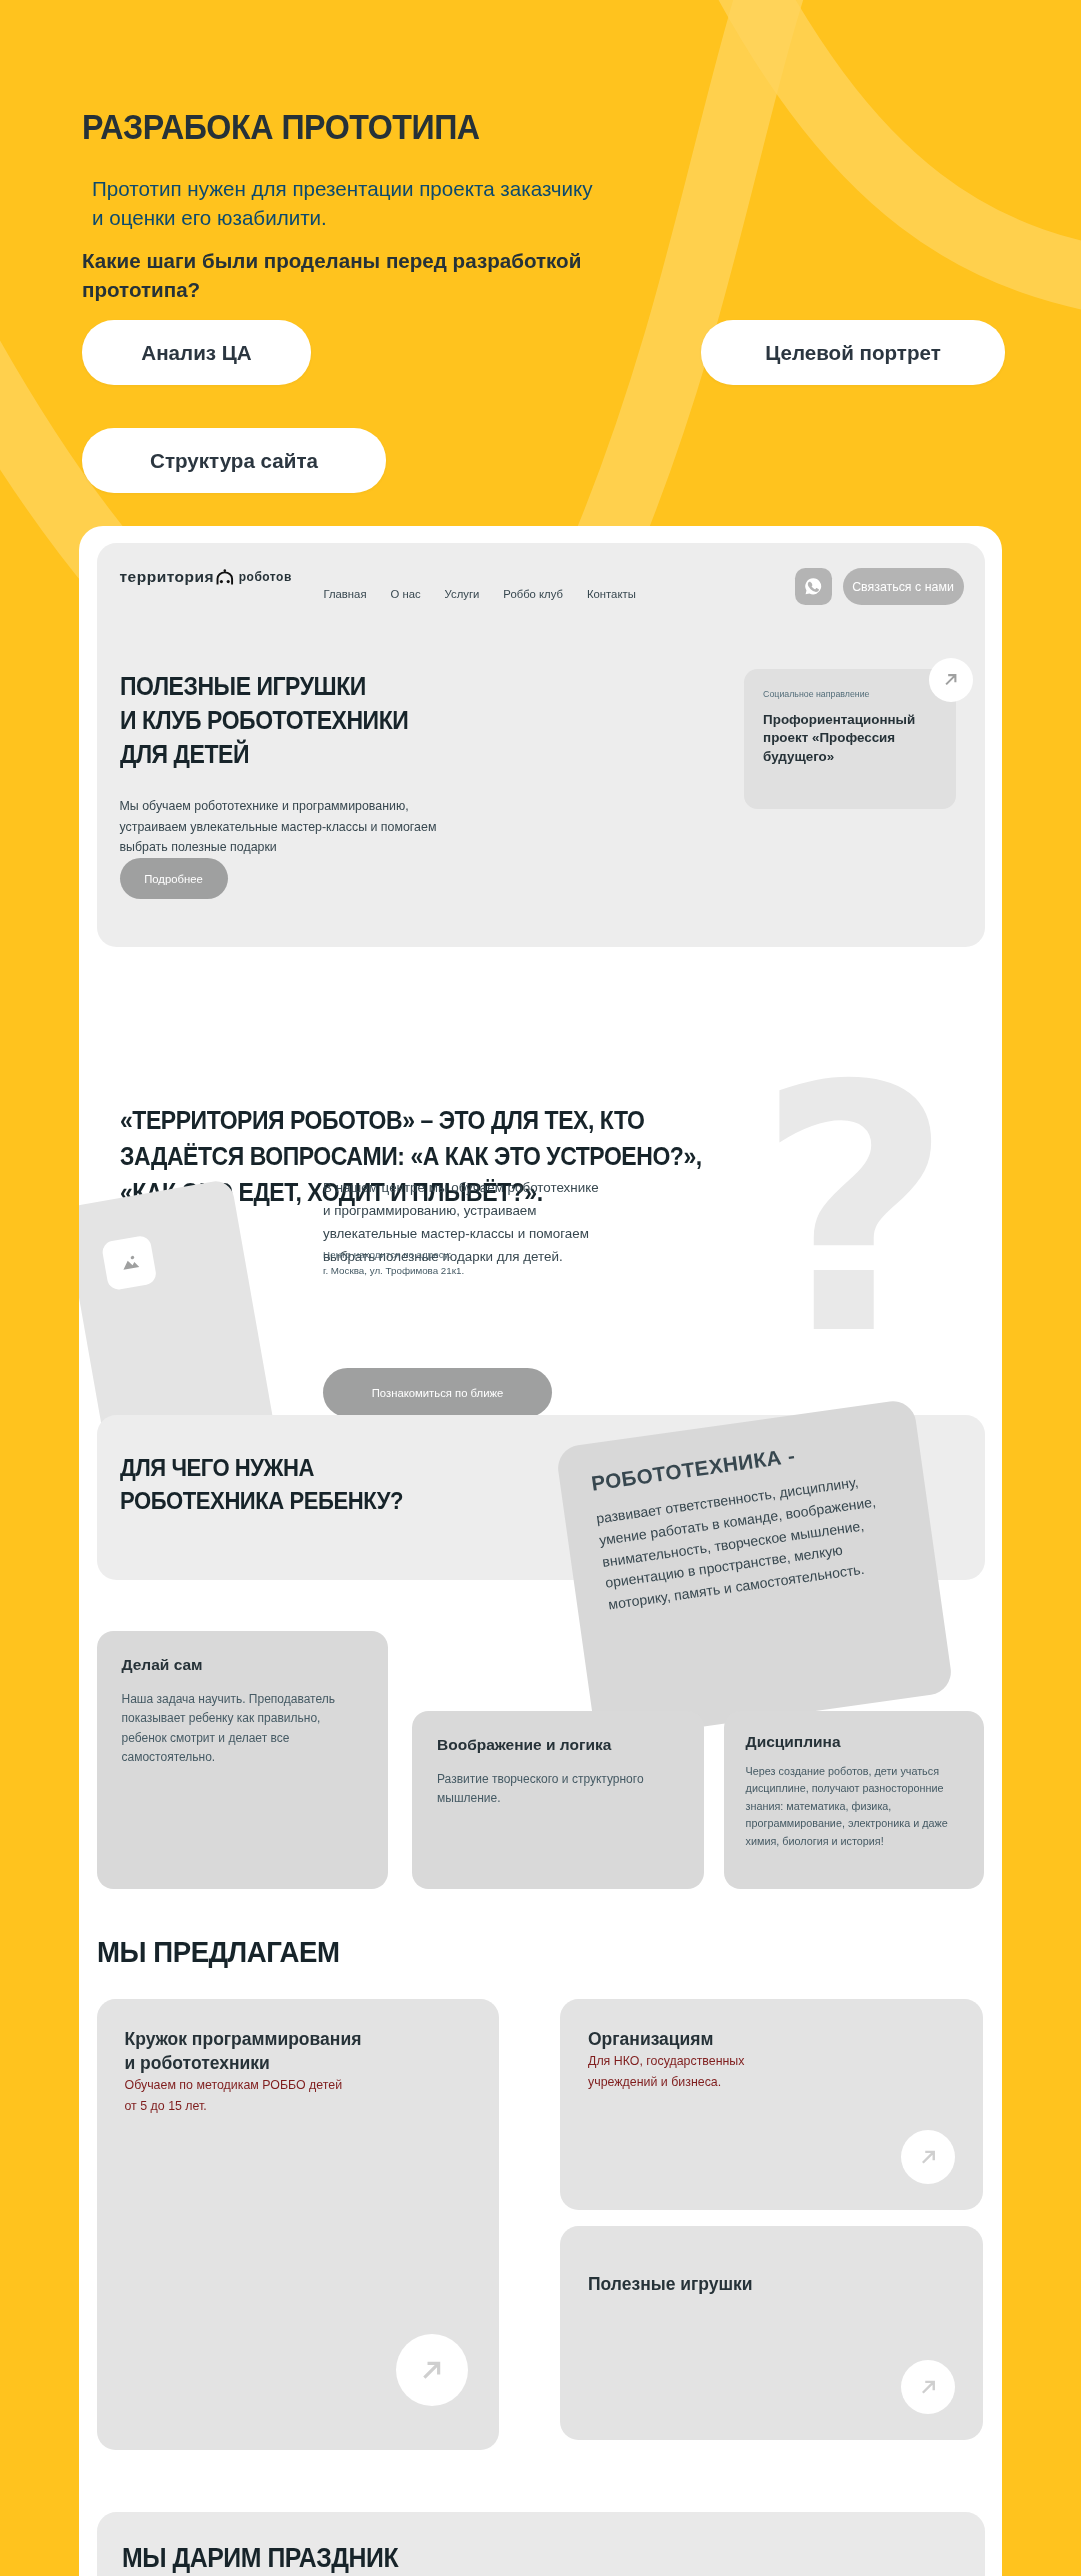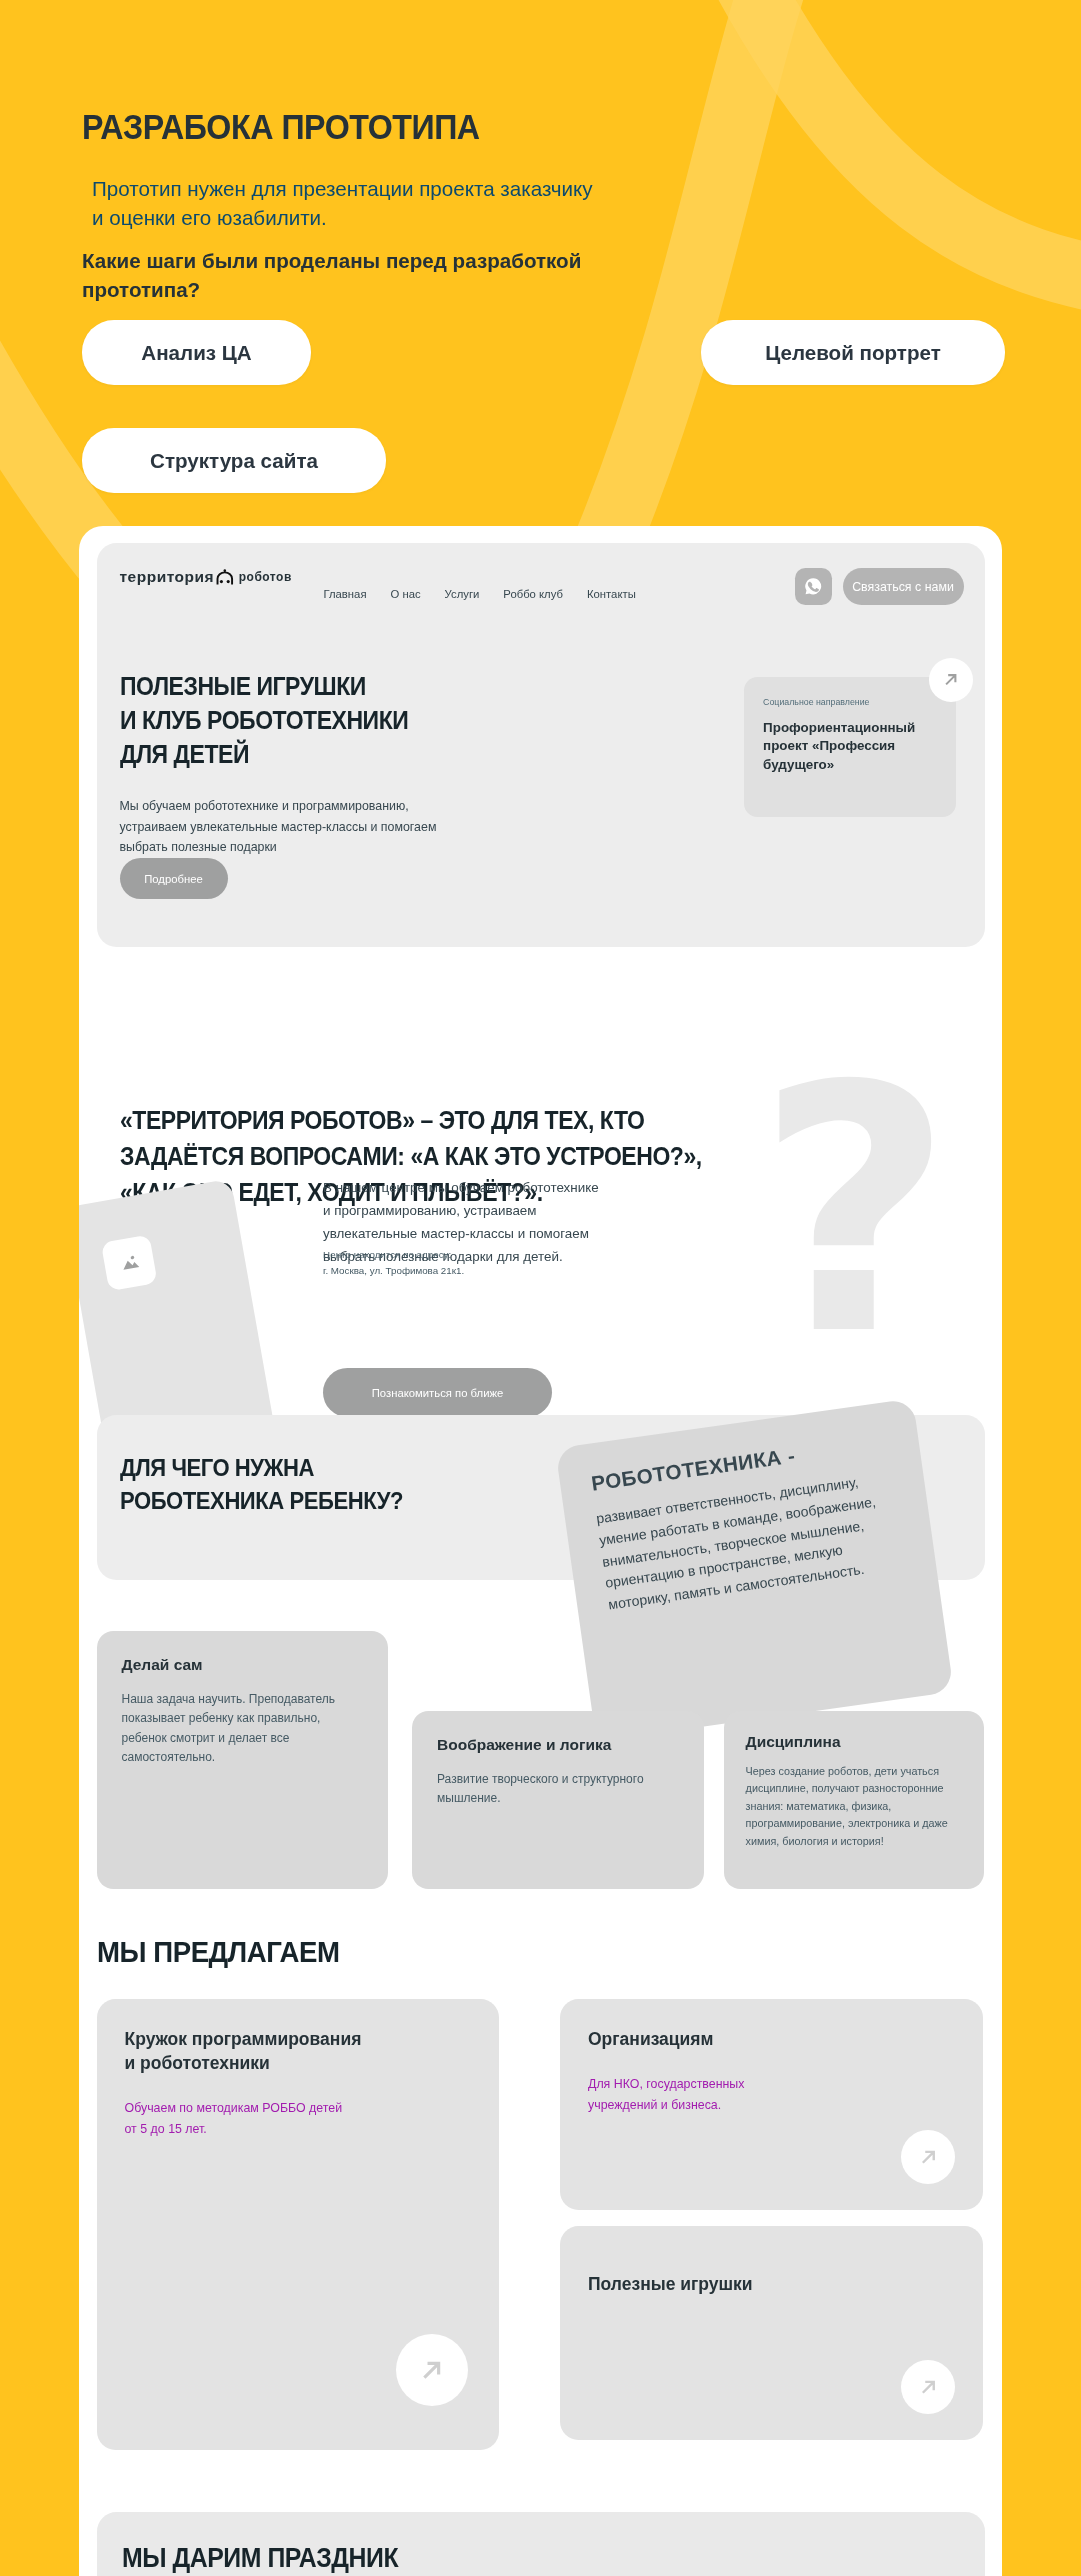--- a/index.html
+++ b/index.html
@@ -31,21 +31,21 @@
   .nav span { cursor:default; }
 
   .sq-btn { width:37px; height:37px; background:#B4B4B4; border-radius:10.3px; display:flex; align-items:center; justify-content:center; }
   .contact-pill { left:746px; top:25px; width:121px; height:37px; background:#B4B4B4; border-radius:18.5px; display:flex; align-items:center; justify-content:center; color:#fff; font-size:12.4px; }
 
   .hero-title { left:23px; top:126px; font-size:25px; line-height:34px; color:#17242a; }
   .hero-desc { left:23px; top:253px; width:335px; font-size:12.4px; line-height:20.6px; color:#37474f; }
   .btn-gray { background:#9FA0A0; color:#fff; display:flex; align-items:center; justify-content:center; border-radius:25px; }
   .hero-more { left:23px; top:315px; width:108px; height:41px; font-size:11.3px; }
 
-  .badge { left:647px; top:134px; width:212px; height:140px; background:#E0E0E0; border-radius:13.4px; padding:19.6px; }
+  .badge { left:647px; top:126px; width:212px; height:140px; background:#E0E0E0; border-radius:13.4px; padding:19.6px; }
   .badge-label { font-size:8.8px; color:#546e7a; }
   .badge-title { margin-top:12px; font-size:13.4px; line-height:18.5px; font-weight:bold; color:#263238; }
   .circle-btn { background:#fff; border-radius:50%; display:flex; align-items:center; justify-content:center; }
 
   .qmark { left:677px; top:515px; font-size:340px; font-weight:bold; color:#E9E9E9; line-height:340px; font-family:"DejaVu Sans", sans-serif; }
   .about-title { left:41px; top:576px; width:644px; font-size:25px; line-height:36px; color:#17242a; }
   .tilt-photo { left:8.2px; top:665px; width:170px; height:289px; background:#E4E4E4; border-radius:18.5px; transform:rotate(-10deg); }
   .photo-icon-box { left:31px; top:41px; width:49px; height:49px; background:#fff; border-radius:11.3px; display:flex; align-items:center; justify-content:center; }
   .about-desc { left:244px; top:650px; width:304px; font-size:13.4px; line-height:23px; color:#37474f; }
   .about-addr { left:244px; top:721px; font-size:9.8px; line-height:15.5px; color:#455a64; }
@@ -60,21 +60,21 @@
   .b-title { font-size:15.5px; font-weight:bold; color:#263238; }
   .b-text { margin-top:15.5px; font-size:12px; line-height:19.6px; color:#455a64; }
   .b1 { left:17.5px; top:1105px; width:291px; height:258px; }
   .b2 { left:333px; top:1185px; width:292px; height:178px; }
   .b3 { left:645px; top:1185px; width:260px; height:178px; padding:21.6px; }
   .b3 .b-text { margin-top:12.4px; font-size:10.8px; line-height:17.5px; }
 
   .offer-title { left:17.5px; top:1409px; font-size:30px; color:#17242a; }
   .o-card { background:#E3E3E3; border-radius:18.5px; padding:28px; }
   .o-title { font-size:17.5px; line-height:24px; font-weight:bold; color:#263238; }
-  .o-text { margin-top:23px; font-size:12.4px; line-height:20.6px; color:#a21caf; }
+  .o-text { margin-top:0; font-size:12.4px; line-height:20.6px; color:#7f1d1d; }
   .o1 { left:17.5px; top:1473px; width:402px; height:451px; }
   .o2 { left:481px; top:1473px; width:423px; height:211px; }
   .o3 { left:481px; top:1700px; width:423px; height:214px; padding-top:46px; }
 
   .h-panel { left:17.5px; top:1986px; width:888px; height:484px; background:#E9E9E9; border-radius:19.6px; }
   .h-title { left:43px; top:2017px; font-size:27px; color:#17242a; }
 </style>
 </head>
 <body>
 

